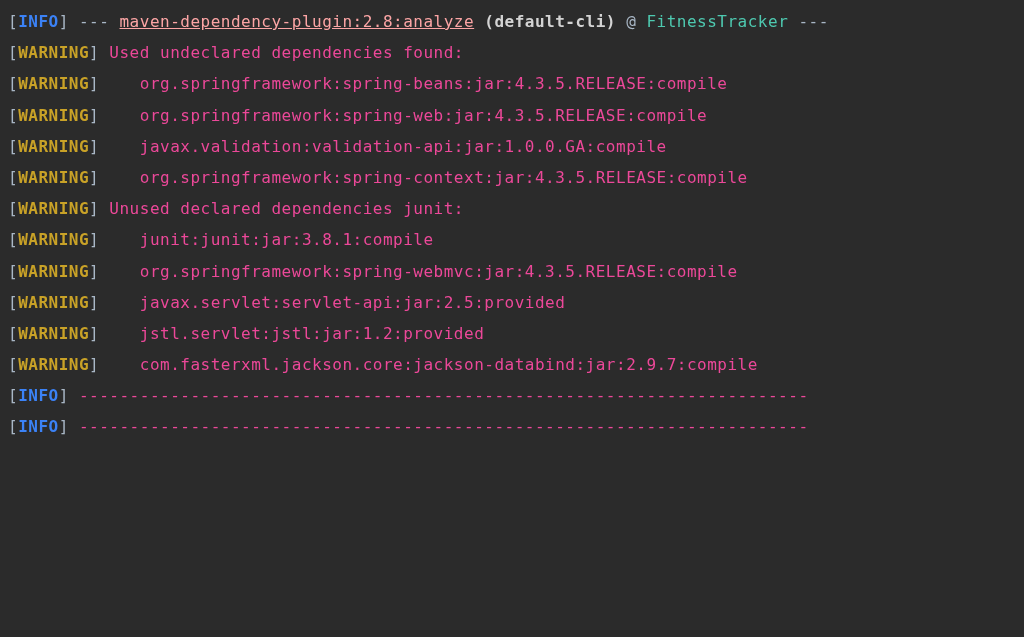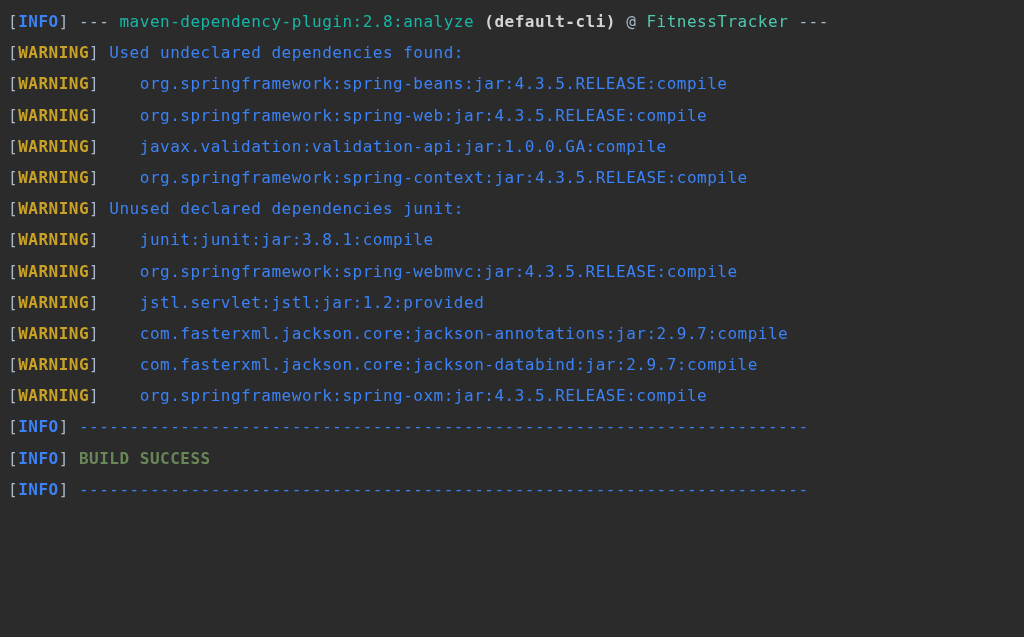--- a/index.html
+++ b/index.html
@@ -31,53 +31,52 @@
     }
     .warning {
       color: #c9a227;
       font-weight: bold;
       margin-top: 20px;
     }
     .dash {
       color: #a9b7c6;
     }
     .plugin {
-      color: #14b8a6;
+      color: #fca5a5;
+      text-decoration: underline;
     }
     .bold-white {
       color: #d4d4d4;
       font-weight: bold;
     }
     .at {
       color: #a9b7c6;
     }
     .project {
       color: #4ec9b0;
     }
     .text {
-      color: #3b82f6;
+      color: #ec4899;
     }
     .success {
       color: #6a8759;
       font-weight: bold;
     }
   </style>
 </head>
 <body>
 
 <div id="terminal">
     <div class="line"><span class="bracket">[</span><span class="info">INFO</span><span class="bracket">]</span><span class="dash"> </span><span class="dash">--- </span><span class="plugin">maven-dependency-plugin:2.8:analyze</span><span class="bold-white"> (default-cli) </span><span class="at">@ </span><span class="project">FitnessTracker</span><span class="dash"> ---</span></div>
     <div class="line"><span class="bracket">[</span><span class="warning">WARNING</span><span class="bracket">]</span><span class="text"> Used undeclared dependencies found:</span></div>
     <div class="line"><span class="bracket">[</span><span class="warning">WARNING</span><span class="bracket">]</span><span class="text">    org.springframework:spring-beans:jar:4.3.5.RELEASE:compile</span></div>
     <div class="line"><span class="bracket">[</span><span class="warning">WARNING</span><span class="bracket">]</span><span class="text">    org.springframework:spring-web:jar:4.3.5.RELEASE:compile</span></div>
     <div class="line"><span class="bracket">[</span><span class="warning">WARNING</span><span class="bracket">]</span><span class="text">    javax.validation:validation-api:jar:1.0.0.GA:compile</span></div>
     <div class="line"><span class="bracket">[</span><span class="warning">WARNING</span><span class="bracket">]</span><span class="text">    org.springframework:spring-context:jar:4.3.5.RELEASE:compile</span></div>
     <div class="line"><span class="bracket">[</span><span class="warning">WARNING</span><span class="bracket">]</span><span class="text"> Unused declared dependencies junit:</span></div>
     <div class="line"><span class="bracket">[</span><span class="warning">WARNING</span><span class="bracket">]</span><span class="text">    junit:junit:jar:3.8.1:compile</span></div>
     <div class="line"><span class="bracket">[</span><span class="warning">WARNING</span><span class="bracket">]</span><span class="text">    org.springframework:spring-webmvc:jar:4.3.5.RELEASE:compile</span></div>
+    <div class="line"><span class="bracket">[</span><span class="warning">WARNING</span><span class="bracket">]</span><span class="text">    javax.servlet:servlet-api:jar:2.5:provided</span></div>
     <div class="line"><span class="bracket">[</span><span class="warning">WARNING</span><span class="bracket">]</span><span class="text">    jstl.servlet:jstl:jar:1.2:provided</span></div>
-    <div class="line"><span class="bracket">[</span><span class="warning">WARNING</span><span class="bracket">]</span><span class="text">    com.fasterxml.jackson.core:jackson-annotations:jar:2.9.7:compile</span></div>
     <div class="line"><span class="bracket">[</span><span class="warning">WARNING</span><span class="bracket">]</span><span class="text">    com.fasterxml.jackson.core:jackson-databind:jar:2.9.7:compile</span></div>
-    <div class="line"><span class="bracket">[</span><span class="warning">WARNING</span><span class="bracket">]</span><span class="text">    org.springframework:spring-oxm:jar:4.3.5.RELEASE:compile</span></div>
     <div class="line"><span class="bracket">[</span><span class="info">INFO</span><span class="bracket">]</span><span class="text"> ------------------------------------------------------------------------</span></div>
-    <div class="line"><span class="bracket">[</span><span class="info">INFO</span><span class="bracket">]</span><span class="success"> BUILD SUCCESS</span></div>
     <div class="line"><span class="bracket">[</span><span class="info">INFO</span><span class="bracket">]</span><span class="text"> ------------------------------------------------------------------------</span></div>
   </div>
 
 </body></html>

